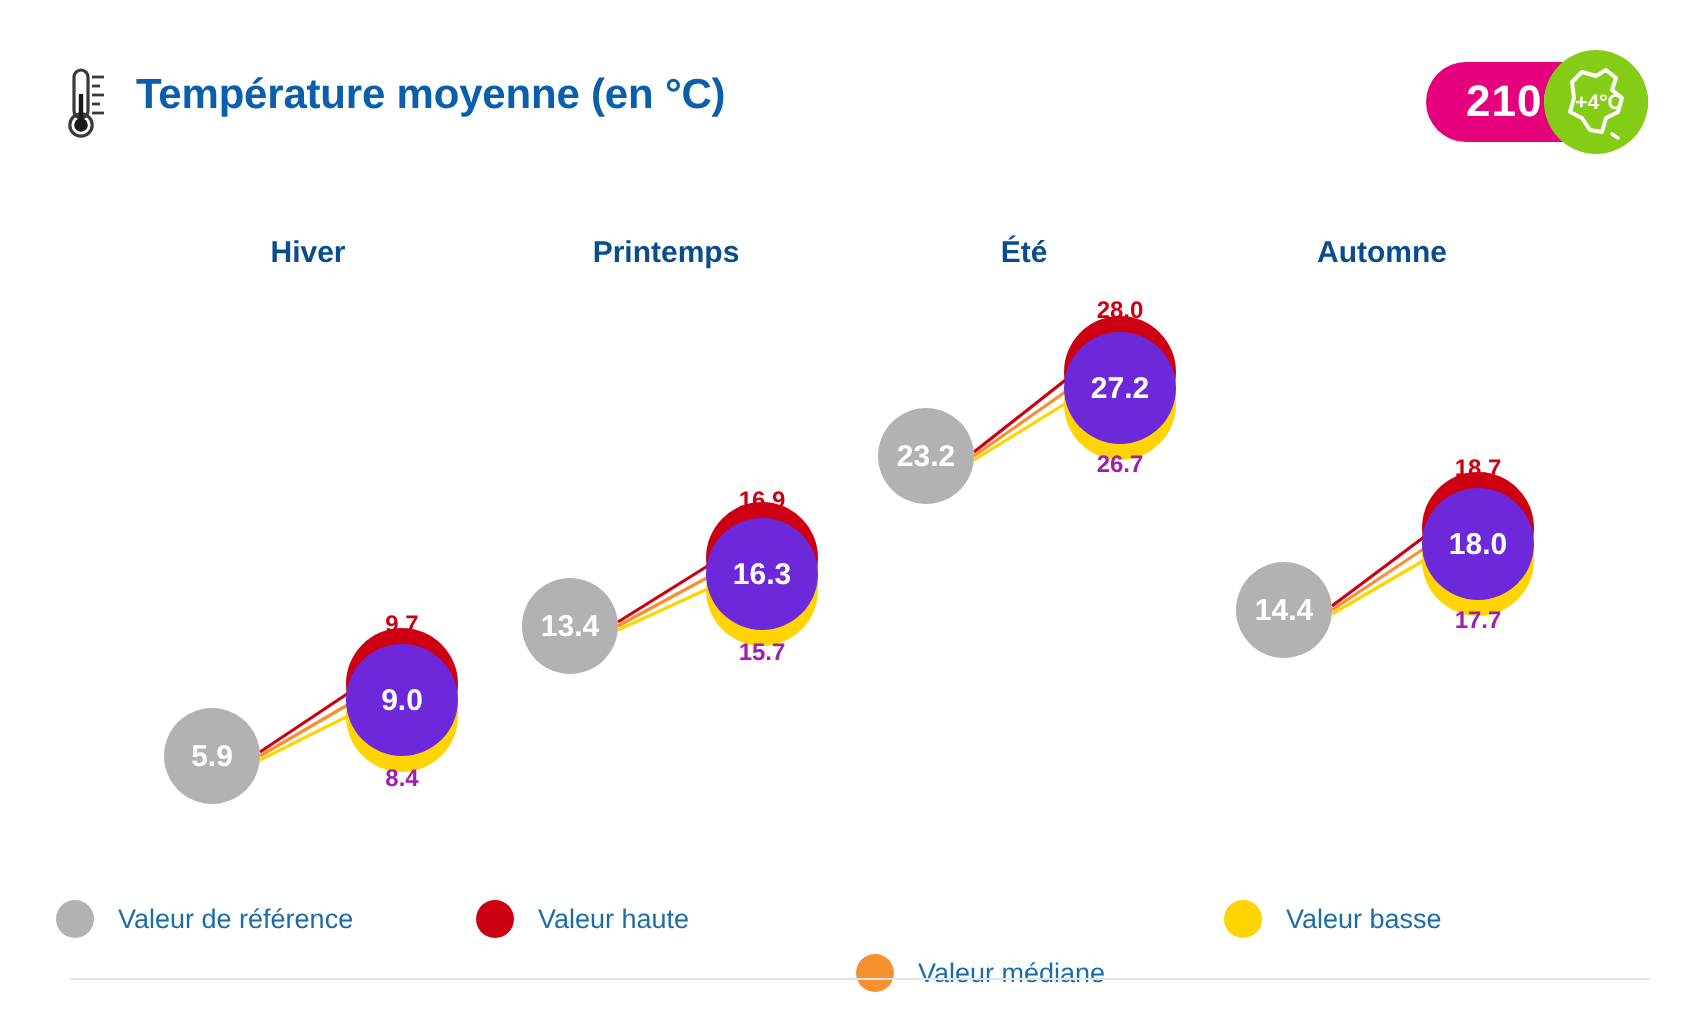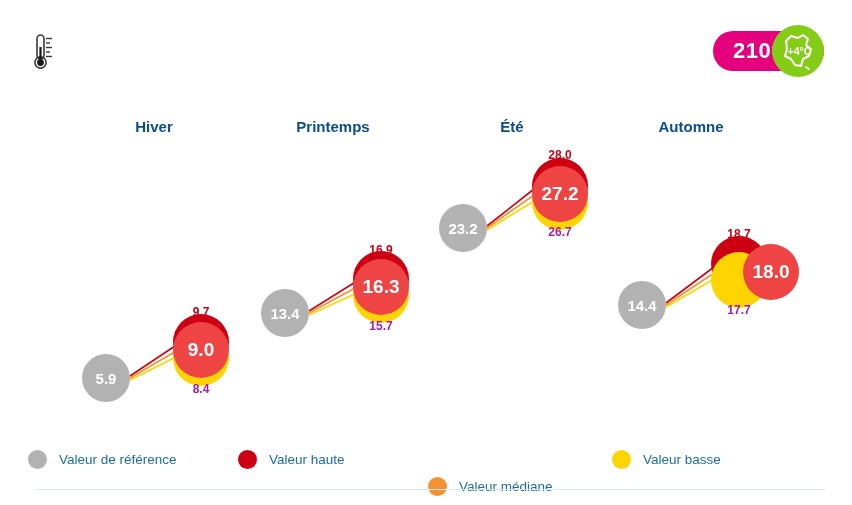--- a/index.html
+++ b/index.html
@@ -111,26 +111,26 @@
   .lines { position: absolute; left: 0; top: 0; overflow: visible; }
 
   .disc {
     position: absolute;
     border-radius: 50%;
     transform: translate(-50%, -50%);
   }
   .disc-high   { background: #cc0012; }
   .disc-low    { background: #ffd400; }
   .disc-median {
-    background: #ef4444;
+    background: #6d28d9;
     display: flex;
     align-items: center;
     justify-content: center;
     color: #ffffff;
-    font-size: 19px;
+    font-size: 15px;
     font-weight: bold;
   }
 
   .val-label {
     position: absolute;
     font-size: 12px;
     font-weight: bold;
     transform: translate(-50%, -50%);
     white-space: nowrap;
   }
@@ -184,20 +184,21 @@
       <circle cx="8.5" cy="29.5" r="3.4" fill="#1a1a1a"></circle>
       <rect x="7.4" y="14" width="2.2" height="13" fill="#1a1a1a"></rect>
       <line x1="14" y1="5.5" x2="20" y2="5.5" stroke="#3a3a3a" stroke-width="1.4"></line>
       <line x1="14" y1="10" x2="18" y2="10" stroke="#3a3a3a" stroke-width="1.4"></line>
       <line x1="14" y1="14.5" x2="20" y2="14.5" stroke="#3a3a3a" stroke-width="1.4"></line>
       <line x1="14" y1="19" x2="18" y2="19" stroke="#3a3a3a" stroke-width="1.4"></line>
       <line x1="14" y1="23.5" x2="20" y2="23.5" stroke="#3a3a3a" stroke-width="1.4"></line>
     </svg>
   </span>
 
+  <div class="page-title">Température moyenne (en °C)</div>
 
   <div class="year-badge">
     <div class="year-pill">
       <span>2100</span>
     </div>
     <div class="year-circle">
       <svg width="52" height="52" viewBox="0 0 52 52">
         <path d="M14 16 L19 11 L26 13 L31 10 L36 14 L34 20 L39 24 L37 31 L31 34 L29 41 L23 40 L19 34 L13 31 L15 24 Z" fill="none" stroke="#ffffff" stroke-width="2" stroke-linejoin="round"></path>
         <path d="M34 42 l3 2" stroke="#ffffff" stroke-width="1.8" stroke-linecap="round"></path>
         <text x="27.5" y="29.5" font-family="Liberation Sans, sans-serif" font-size="10.5" font-weight="bold" fill="#ffffff" text-anchor="middle">+4°C</text>
@@ -255,21 +256,21 @@
     <div class="disc disc-median" style="left:560px; top:102px; width:56px; height:56px;">27.2</div>
     <div class="val-label val-high" style="left:560px; top:63px;">28.0</div>
     <div class="val-label val-low" style="left:560px; top:140px;">26.7</div>
   </div>
 
   <div class="season-label" style="left:691px; top:26px;">Automne</div>
   <div class="cluster">
     <div class="ref-circle" style="left:642px; top:213px; width:48px; height:48px;">14.4</div>
     <div class="disc disc-high" style="left:739px; top:172px; width:56px; height:56px;"></div>
     <div class="disc disc-low" style="left:739px; top:188px; width:56px; height:56px;"></div>
-    <div class="disc disc-median" style="left:739px; top:180px; width:56px; height:56px;margin-left:32px;">18.0</div>
+    <div class="disc disc-median" style="left:739px; top:180px; width:56px; height:56px;">18.0</div>
     <div class="val-label val-high" style="left:739px; top:142px;text-align:center;">18.7</div>
     <div class="val-label val-low" style="left:739px; top:218px;">17.7</div>
   </div>
 </div>
 
 <div class="legend">
   <div class="legend-item" style="left:28px;">
     <span class="legend-dot" style="background:#b2b2b2;"></span>
     <span class="legend-text">Valeur de référence</span>
   </div>

